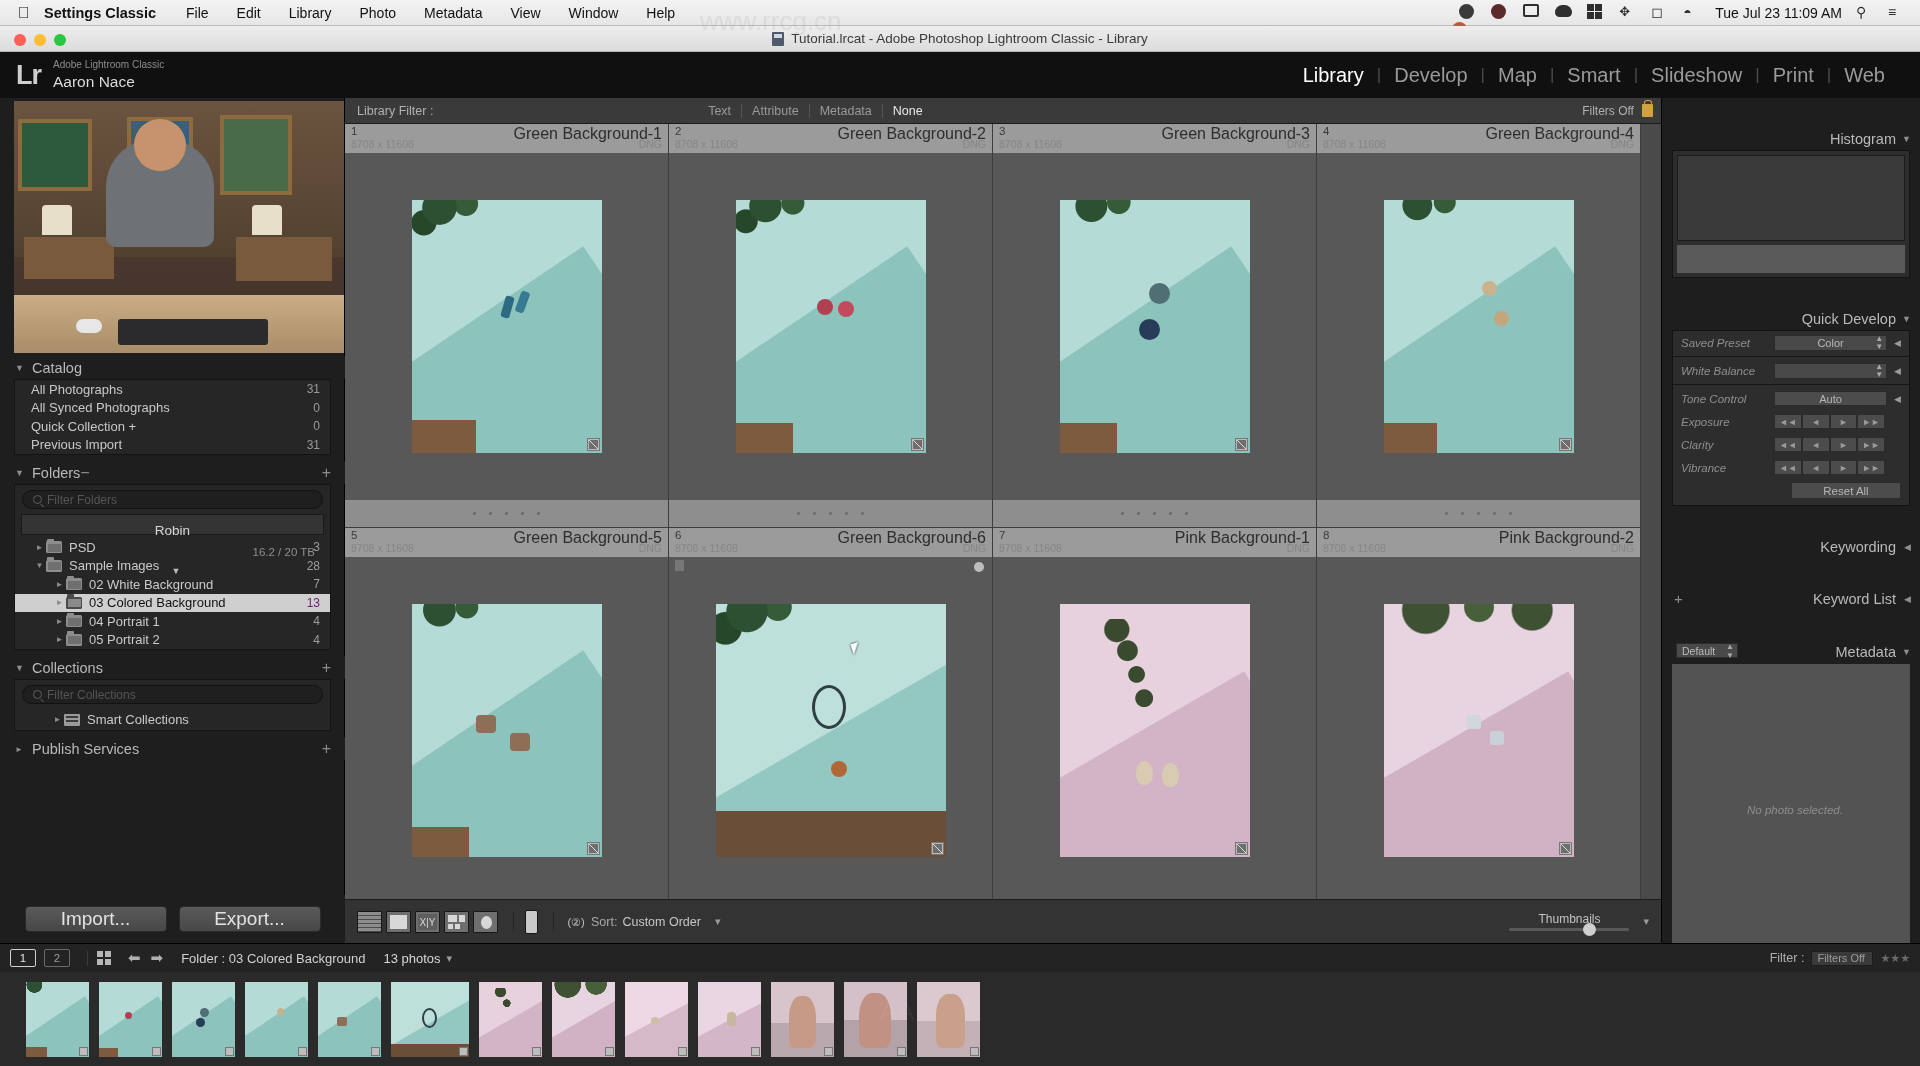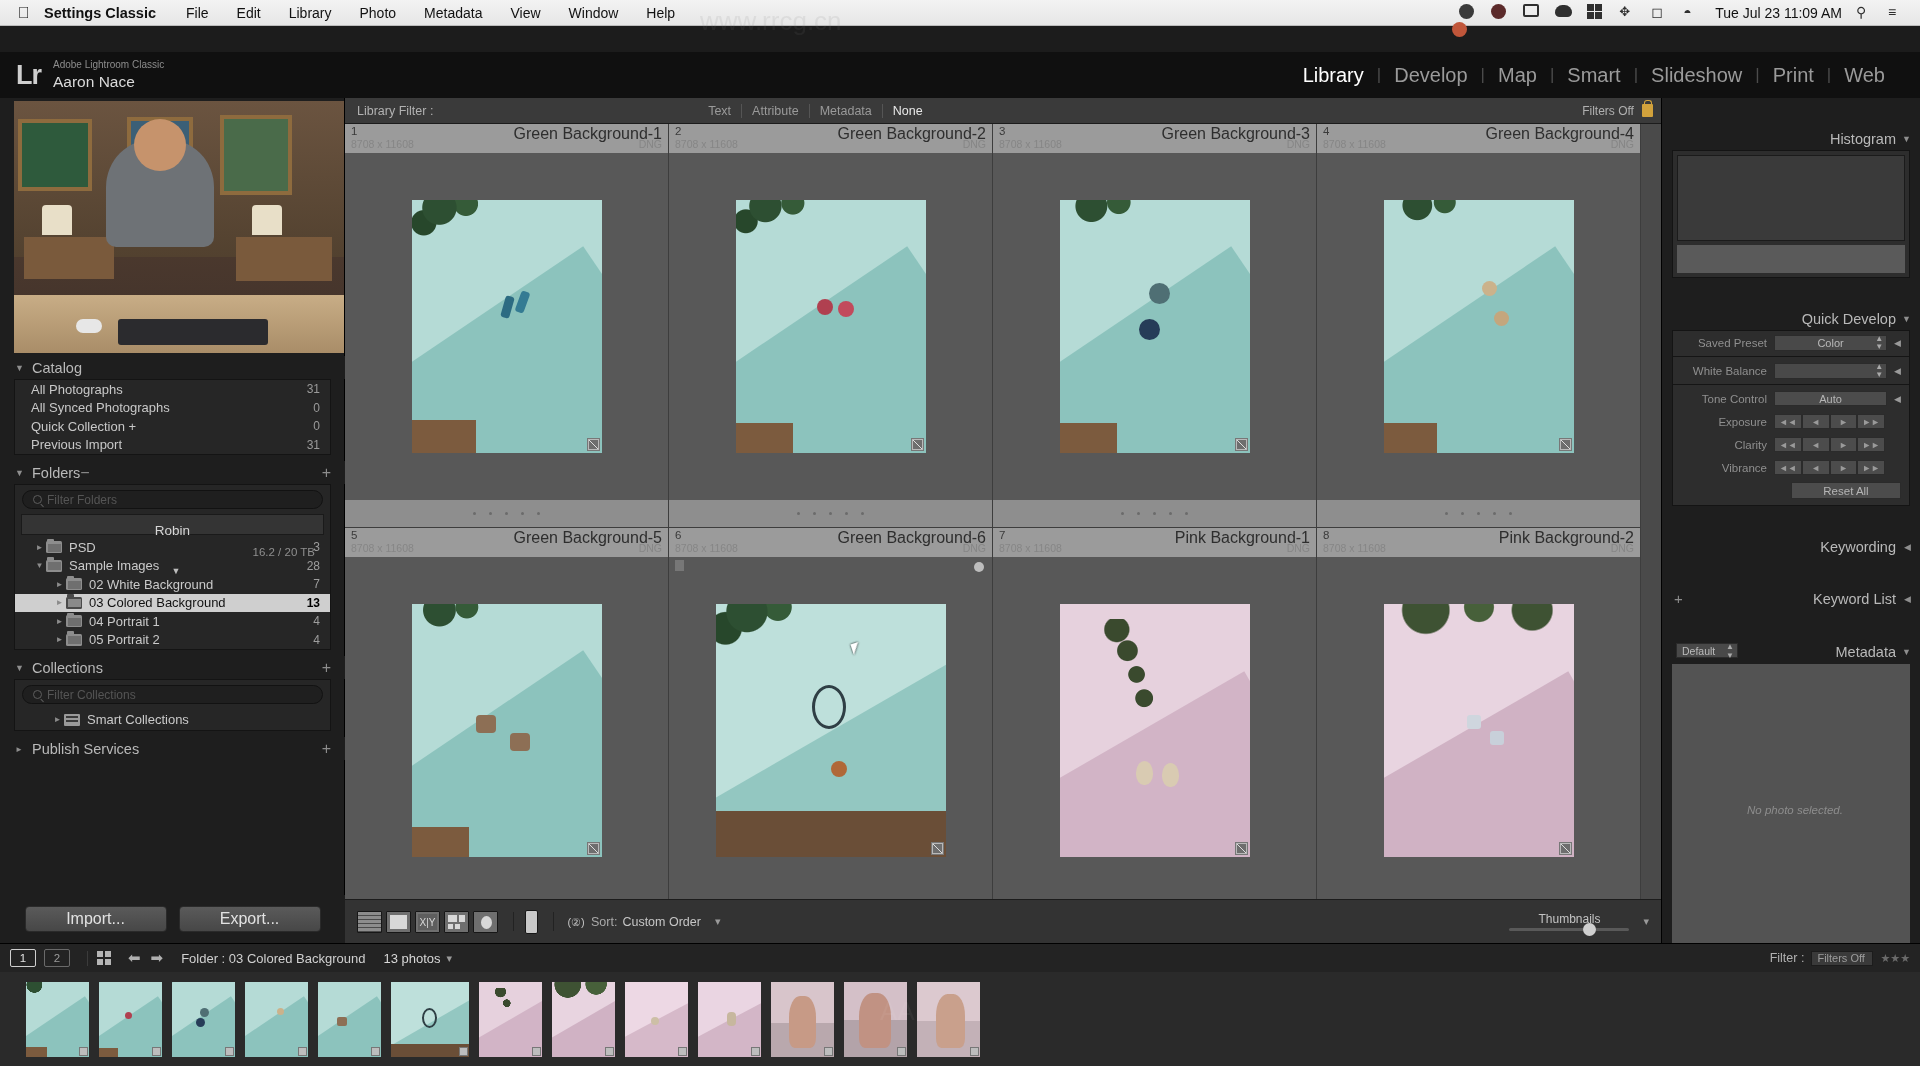--- a/index.html
+++ b/index.html
@@ -101,30 +101,30 @@
   .volrow .cv { color: #bdbdbd; font-size: 9px; margin-left: 7px; }
   .frow { height: 18.5px; display: flex; align-items: center; font-size: 13px; color: #cacaca; padding-right: 10px; }
   .frow .disc { width: 13px; text-align: center; font-size: 8px; color: #8b8b8b; }
   .frow .fold {
     width: 16px; height: 12px; background: #8d8d8d; border-radius: 1.5px; margin-right: 7px; position: relative;
   }
   .frow .fold:before { content:""; position:absolute; left:1px; top:-2.5px; width:7px; height:3px; background:#8d8d8d; border-radius:1px 1px 0 0;}
   .frow .fold:after { content:""; position:absolute; left:1.5px; top:2.5px; right:1.5px; bottom:1.5px; background:#6f6f6f;}
   .frow .cnt { margin-left: auto; color: #9d9d9d; font-size: 12px; }
   .frow.sel { background: #cfcfcf; color: #111; }
-  .frow.sel .cnt { color: #000000; font-weight: bold; }
+  .frow.sel .cnt { color: #701a75; font-weight: normal; }
   .frow.sel .fold { background:#4a4a4a; }
   .frow.sel .fold:before{background:#4a4a4a;}
   .frow.sel .fold:after{background:#8a8a8a;}
   .sc-icon { width: 16px; height: 12px; background: #9a9a9a; border-radius: 1px; margin-right: 7px; position: relative; }
   .sc-icon:after{content:"";position:absolute;left:2px;top:2px;right:2px;height:2px;background:#3a3a3a;box-shadow:0 4px 0 #3a3a3a;}
   .leftfoot { position: absolute; left: 0; bottom: 0; width: 345px; height: 48px; background: #1e1e1e; display: flex; align-items: center; justify-content: center; gap: 0; }
   .lbtn {
     width: 142px; height: 26px; background: linear-gradient(#5a5a5a,#474747);
-    border: 1px solid #2a2a2a; border-radius: 4px; color: #e2e2e2; font-size: 16px;
+    border: 1px solid #2a2a2a; border-radius: 4px; color: #e2e2e2; font-size: 19px;
     display: flex; align-items: center; justify-content: center; margin: 1px 6px;
   }
 
   
   .center { position: absolute; left: 345px; top: 98px; right: 259px; height: 845px; background: #4a4a4a; }
   .filterbar {
     height: 26px; background: #3a3a3a; border-bottom: 1px solid #1c1c1c;
     display: flex; align-items: center; color: #b2b2b2; font-size: 12.5px; padding: 0 8px;
   }
   .filterbar .lbl { padding-left: 4px; }
@@ -165,21 +165,21 @@
   .rsec {
     height: 23px; display: flex; align-items: center; justify-content: flex-end;
     color: #b9b9b9; font-size: 14.5px; padding: 0 24px 0 14px; position: relative; background:#1e1e1e;margin-top:29px;
   }
   .rsec .tri { position: absolute; right: 9px; top: 50%; transform: translateY(-50%); font-size: 9px; color: #8e8e8e; }
   .rsec .plus { position: absolute; left: 12px; color: #8c8c8c; font-size: 15px; }
   .rbody { background: #2d2d2d; margin: 0 10px 3px 10px; border: 1px solid #141414; }
   .histo { height: 86px; background: #3a3a3a; border: 1px solid #1b1b1b; margin: 4px; }
   .histo-strip { height: 28px; background: #5a5a5a; margin: 0 4px 4px 4px; }
   .qd-row { display: flex; align-items: center; height: 23px; padding: 0 8px; gap: 7px; }
-  .qd-row .lbl { color: #8f8f8f; font-size: 11.5px; width: 86px; text-align: right; }
+  .qd-row .lbl { color: #8f8f8f; font-size: 11.5px; width: 86px; text-align: left; font-style: italic; }
   .qd-sel { flex: 1; height: 16px; background: #494949; border: 1px solid #2b2b2b; color: #b9b9b9; font-size: 11px; display:flex;align-items:center;justify-content:center;position:relative;}
   .qd-sel .sp { position:absolute; right: 3px; color:#aaa; font-size: 8px; line-height:1;}
   .qd-arrow { color: #9a9a9a; font-size: 9px; }
   .qd-btn { flex: 1; height: 15px; background: #4c4c4c; border: 1px solid #2b2b2b; color: #b5b5b5; font-size: 11px; display:flex;align-items:center;justify-content:center;}
   .qd-steps { flex: 1; display: flex; height: 15px; }
   .qd-steps i { flex: 1; background: #4c4c4c; border: 1px solid #2b2b2b; color: #9a9a9a; font-size: 9px; display:flex;align-items:center;justify-content:center; font-style:normal;}
   .qd-divider { height: 1px; background: #151515; margin: 2px 0; }
   .reset-row { display: flex; justify-content: flex-end; padding: 3px 8px 6px 8px; }
   .reset-btn { width: 110px; height: 17px; background: #4c4c4c; border: 1px solid #2b2b2b; color: #b5b5b5; font-size: 11.5px; display:flex;align-items:center;justify-content:center;}
   .meta-sel { position: absolute; left: 14px; top: 4px; width: 62px; height: 15px; background: #494949; border: 1px solid #2b2b2b; color: #bbb; font-size: 10.5px; display:flex;align-items:center;padding-left:5px; }
@@ -251,20 +251,31 @@
       <span class="ic"><span class="mi-grid4"></span></span>
       <span class="ic" style="color:#2f2f2f;font-size:13px">✥</span>
       <span class="ic" style="color:#2f2f2f;font-size:14px">◻</span>
       <span class="ic" style="color:#2f2f2f;font-size:14px">◓</span>
       <span class="clock">Tue Jul 23  11:09 AM</span>
       <span class="ic" style="color:#2f2f2f;font-size:14px">⚲</span>
       <span class="ic" style="color:#2f2f2f;font-size:14px">≡</span>
     </div>
   </div>
 
+  <div class="titlebar">
+    <div class="traffic">
+      <span style="background:#ff5f57"></span>
+      <span style="background:#febc2e"></span>
+      <span style="background:#28c840"></span>
+    </div>
+    <div class="title-inner">
+      <span class="doc-ico"></span>
+      <span>Tutorial.lrcat - Adobe Photoshop Lightroom Classic - Library</span>
+    </div>
+  </div>
 
   <div class="lrtop">
     <div class="identity">
       <div class="lr-logo">Lr</div>
       <div class="names">
         <div class="brand">Adobe Lightroom Classic</div>
         <div class="user">Aaron Nace</div>
       </div>
     </div>
     <div class="modules">

